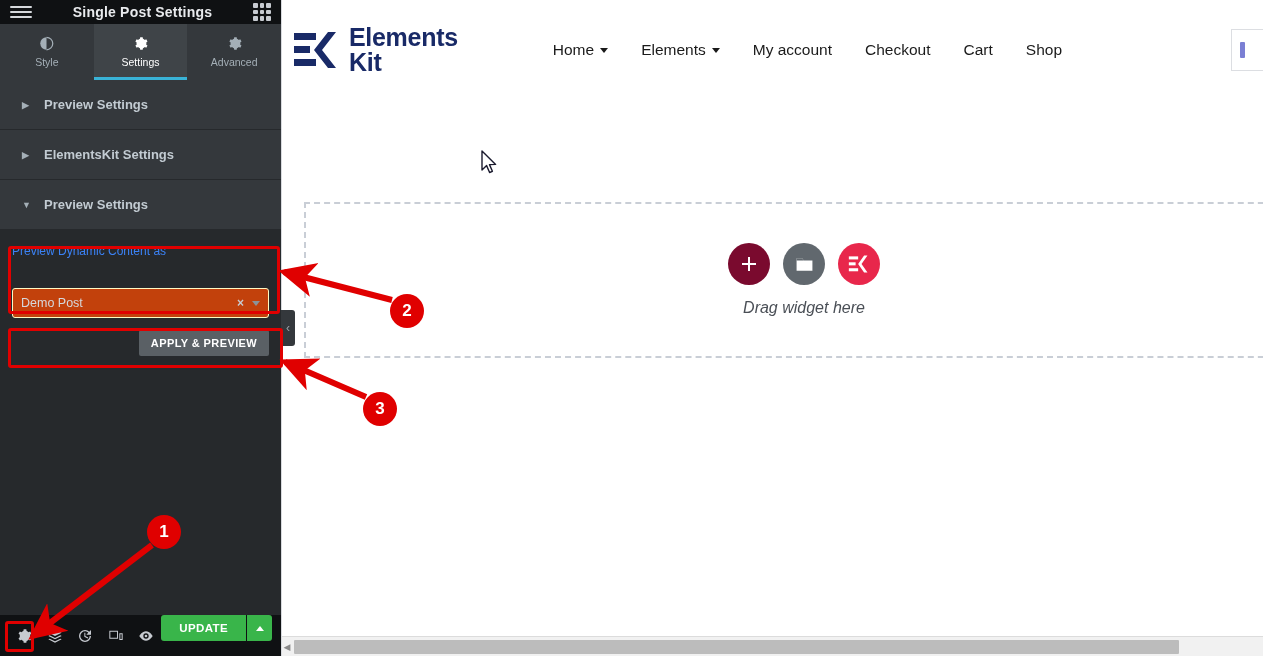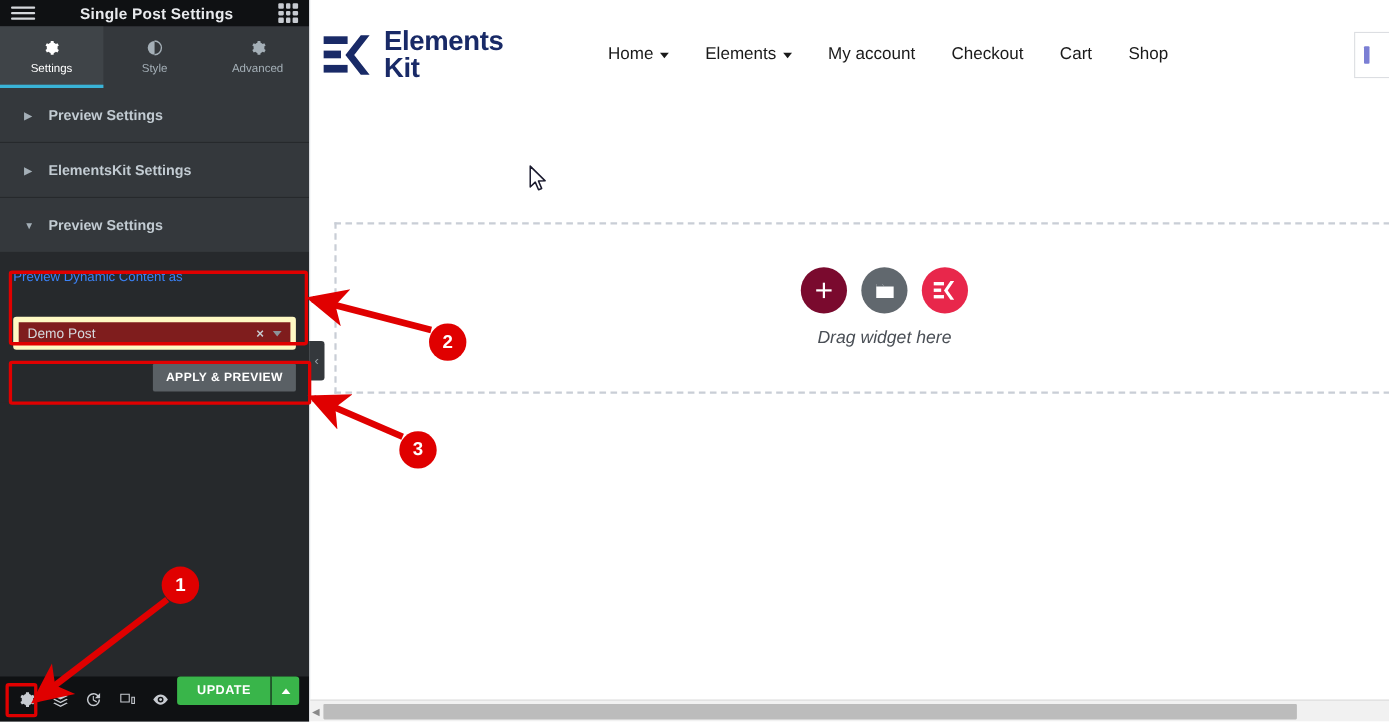--- a/index.html
+++ b/index.html
@@ -68,21 +68,21 @@
     display: flex; align-items: center; padding: 0 24px 0 10px;
     color: #d5d8dc; font-size: 12.5px; cursor: pointer;
   }
   .select-box .arrow {
     position: absolute; right: 9px; top: 50%; transform: translateY(-50%);
     width: 0; height: 0; border-left: 5px solid transparent;
     border-right: 5px solid transparent; border-top: 6px solid #b9c2c9;
   }
   .select2 {
     position: relative; width: 100%; height: 30px;
-    background: #7f1d1d; border: 5px solid #fef9c3; border-radius: 3px;
+    background: #c2410c; border: 1px solid #fef9c3; border-radius: 3px;
     display: flex; align-items: center; padding: 0 8px;
     color: #d5d8dc; font-size: 12.5px; cursor: pointer;
   }
   .select2 .s2-text { flex: 1; }
   .select2 .s2-clear { color: #c7cbd1; font-size: 12px; font-weight: bold; margin-right: 8px; }
   .select2 .s2-arrow {
     width: 0; height: 0; border-left: 4px solid transparent;
     border-right: 4px solid transparent; border-top: 5px solid #8b9399;
   }
   .apply-btn {
@@ -234,32 +234,32 @@
         <span></span>
           <span></span>
           <span></span>
         <span></span>
           <span></span>
           <span></span>
       </div>
     </div>
 
     <div class="panel-tabs">
-      <div class="ptab active">
-        <svg viewBox="0 0 24 24">
-            <path d="M12 8a4 4 0 100 8 4 4 0 000-8zm9.4 4c0-.6-.1-1.2-.2-1.8l2-1.5-2-3.4-2.3 1a7.9 7.9 0 00-3-1.8L15.5 2h-4l-.4 2.5a7.9 7.9 0 00-3 1.8l-2.3-1-2 3.4 2 1.5a8.6 8.6 0 000 3.6l-2 1.5 2 3.4 2.3-1a7.9 7.9 0 003 1.8l.4 2.5h4l.4-2.5a7.9 7.9 0 003-1.8l2.3 1 2-3.4-2-1.5c.1-.6.2-1.2.2-1.8z"></path>
-          </svg>
-        <span>Settings</span>
-      </div>
       <div class="ptab">
         <svg viewBox="0 0 24 24">
             <path d="M12 2a10 10 0 000 20V2z"></path>
             <path d="M12 2a10 10 0 010 20" fill="none" stroke="currentColor" stroke-width="2"></path>
           </svg>
         <span>Style</span>
+      </div>
+      <div class="ptab active">
+        <svg viewBox="0 0 24 24">
+            <path d="M12 8a4 4 0 100 8 4 4 0 000-8zm9.4 4c0-.6-.1-1.2-.2-1.8l2-1.5-2-3.4-2.3 1a7.9 7.9 0 00-3-1.8L15.5 2h-4l-.4 2.5a7.9 7.9 0 00-3 1.8l-2.3-1-2 3.4 2 1.5a8.6 8.6 0 000 3.6l-2 1.5 2 3.4 2.3-1a7.9 7.9 0 003 1.8l.4 2.5h4l.4-2.5a7.9 7.9 0 003-1.8l2.3 1 2-3.4-2-1.5c.1-.6.2-1.2.2-1.8z"></path>
+          </svg>
+        <span>Settings</span>
       </div>
       <div class="ptab">
         <svg viewBox="0 0 24 24">
             <path d="M12 8a4 4 0 100 8 4 4 0 000-8zm9.4 4c0-.6-.1-1.2-.2-1.8l2-1.5-2-3.4-2.3 1a7.9 7.9 0 00-3-1.8L15.5 2h-4l-.4 2.5a7.9 7.9 0 00-3 1.8l-2.3-1-2 3.4 2 1.5a8.6 8.6 0 000 3.6l-2 1.5 2 3.4 2.3-1a7.9 7.9 0 003 1.8l.4 2.5h4l.4-2.5a7.9 7.9 0 003-1.8l2.3 1 2-3.4-2-1.5c.1-.6.2-1.2.2-1.8z"></path>
           </svg>
         <span>Advanced</span>
       </div>
     </div>
 
     <div class="panel-body">

